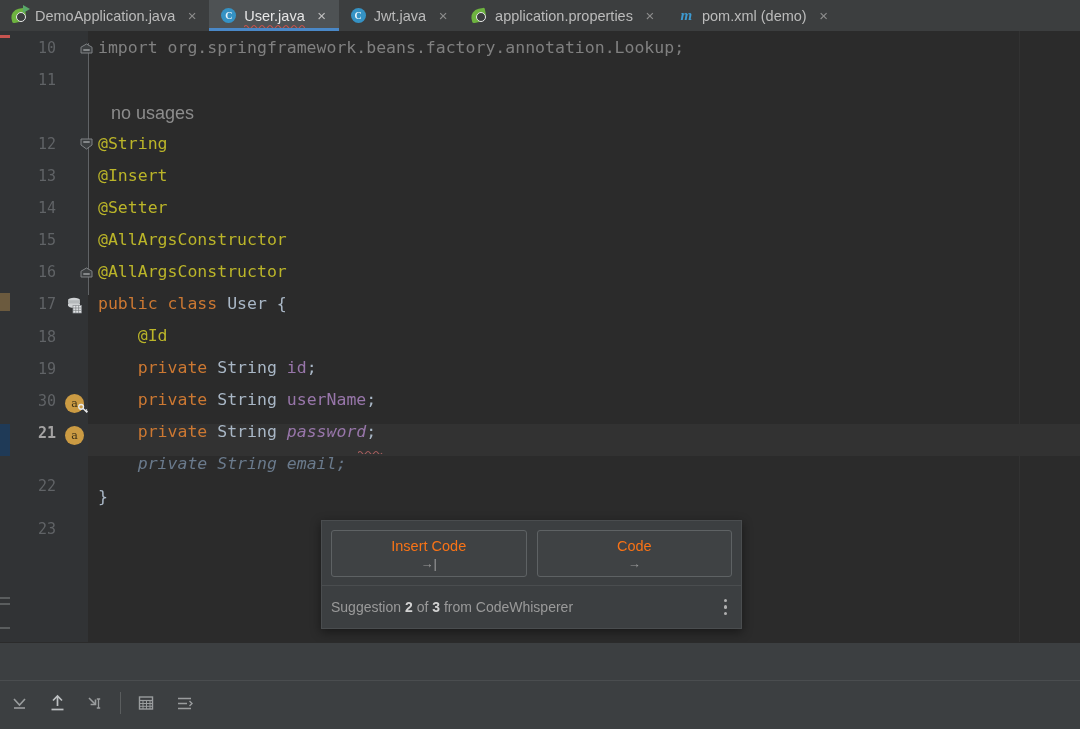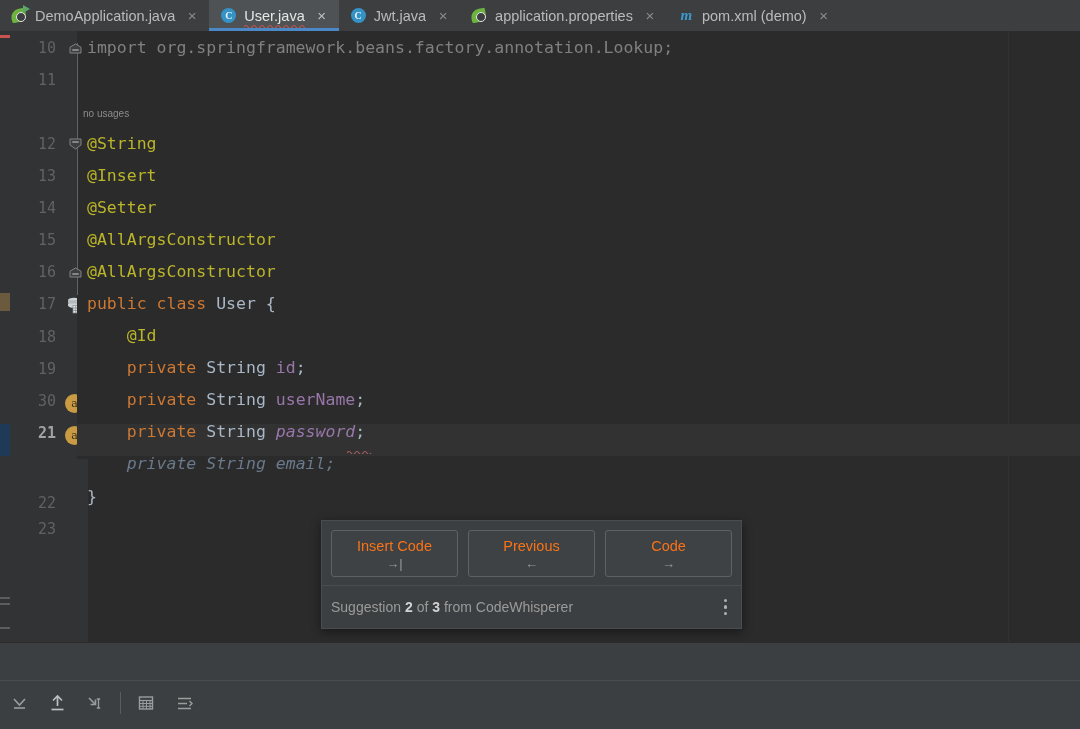--- a/index.html
+++ b/index.html
@@ -87,21 +87,21 @@
   .leftstrip {
     position: absolute; left: 0; top: 0; width: 10px; height: 611px;
     background: #313335;
   }
   .leftstrip .mark { position: absolute; left: 0; width: 10px; }
   .gutter {
     position: absolute; left: 10px; top: 0; width: 78px; height: 611px;
     background: #313335;
   }
   .codearea {
-    position: absolute; left: 77px; top: 0; right: 0; height: 428px;
+    position: absolute; left: 88px; top: 0; right: 0; height: 428px;
     background: #2b2b2b;
   }
   .foldline {
     position: absolute; left: 0px; top: 0; width: 1px;
     background: #606366;
   }
   .caretband {
     position: absolute; left: 0; right: 0; height: 32px;
     background: #323232;
   }
@@ -129,22 +129,22 @@
   .type { color: #a9b7c6; }
   .fld  { color: #9876aa; }
   .plain{ color: #a9b7c6; }
   .dim  { color: #808080; }
   .ghost{ color: #6a7a8c; font-style: italic; }
   .fld.it { font-style: italic; }
   .err-squig { position: relative; }
 
   .inlay {
     font-family: "Liberation Sans", sans-serif;
-    font-size: 10px; color: #8c8c8c;
-    padding-left: 6px;
+    font-size: 18px; color: #8c8c8c;
+    padding-left: 23px;
   }
 
   
   .foldbox {
     position: absolute; left: -8px; width: 13px; height: 13px;
   }
   .foldbox svg { display: block; }
 
   
   .gicon { position: absolute; }
@@ -293,21 +293,21 @@
       <div class="lnum" style="top:104px;">12</div>
       <div class="lnum" style="top:136px;">13</div>
       <div class="lnum" style="top:168px;">14</div>
       <div class="lnum" style="top:200px;">15</div>
       <div class="lnum" style="top:232px;">16</div>
       <div class="lnum" style="top:264px;">17</div>
       <div class="lnum" style="top:297px;">18</div>
       <div class="lnum" style="top:329px;">19</div>
       <div class="lnum" style="top:361px;">30</div>
       <div class="lnum cur" style="top:393px;">21</div>
-      <div class="lnum" style="top:463px;">22</div>
+      <div class="lnum" style="top:446px;">22</div>
       <div class="lnum" style="top:489px;">23</div>
 
       <div class="gicon" style="left:56px;top:266px;">
         <svg width="17" height="17" viewBox="0 0 17 17">
           <ellipse cx="8" cy="3" rx="6" ry="2.2" fill="#cfd2d4"></ellipse>
           <path d="M2 3.2 v2.6 a6 2.2 0 0 0 12 0 V3.2" fill="#b5b9bb"></path>
           <path d="M2 6.4 v2.2 a6 2.2 0 0 0 12 0 V6.4" fill="#cfd2d4"></path>
           <rect x="7" y="8.5" width="8.4" height="7.5" fill="#e1e4e6" stroke="#8d9194" stroke-width="0.7"></rect>
           <path d="M7 11 h8.4 M7 13.4 h8.4 M9.8 8.5 v7.5 M12.6 8.5 v7.5" stroke="#7e8284" stroke-width="0.7"></path>
         </svg>
@@ -416,24 +416,20 @@
     </div>
 
     <div class="cw-popup">
       <div class="cw-buttons">
 
         <div class="cw-btn">
           <span class="cw-btn-label">Insert Code</span>
           <span class="cw-btn-key">→|</span>
         </div>
 
-        <div class="cw-btn">
-          <span class="cw-btn-label">Previous</span>
-          <span class="cw-btn-key">←</span>
-        </div>
 
         <div class="cw-btn">
           <span class="cw-btn-label">Code</span>
           <span class="cw-btn-key">→</span>
         </div>
       </div>
 
       <div class="cw-footer">
         <span class="cw-status"><span>Suggestion </span><b>2</b><span> of </span><b>3</b><span> from CodeWhisperer</span></span>
         <span class="cw-dots">

